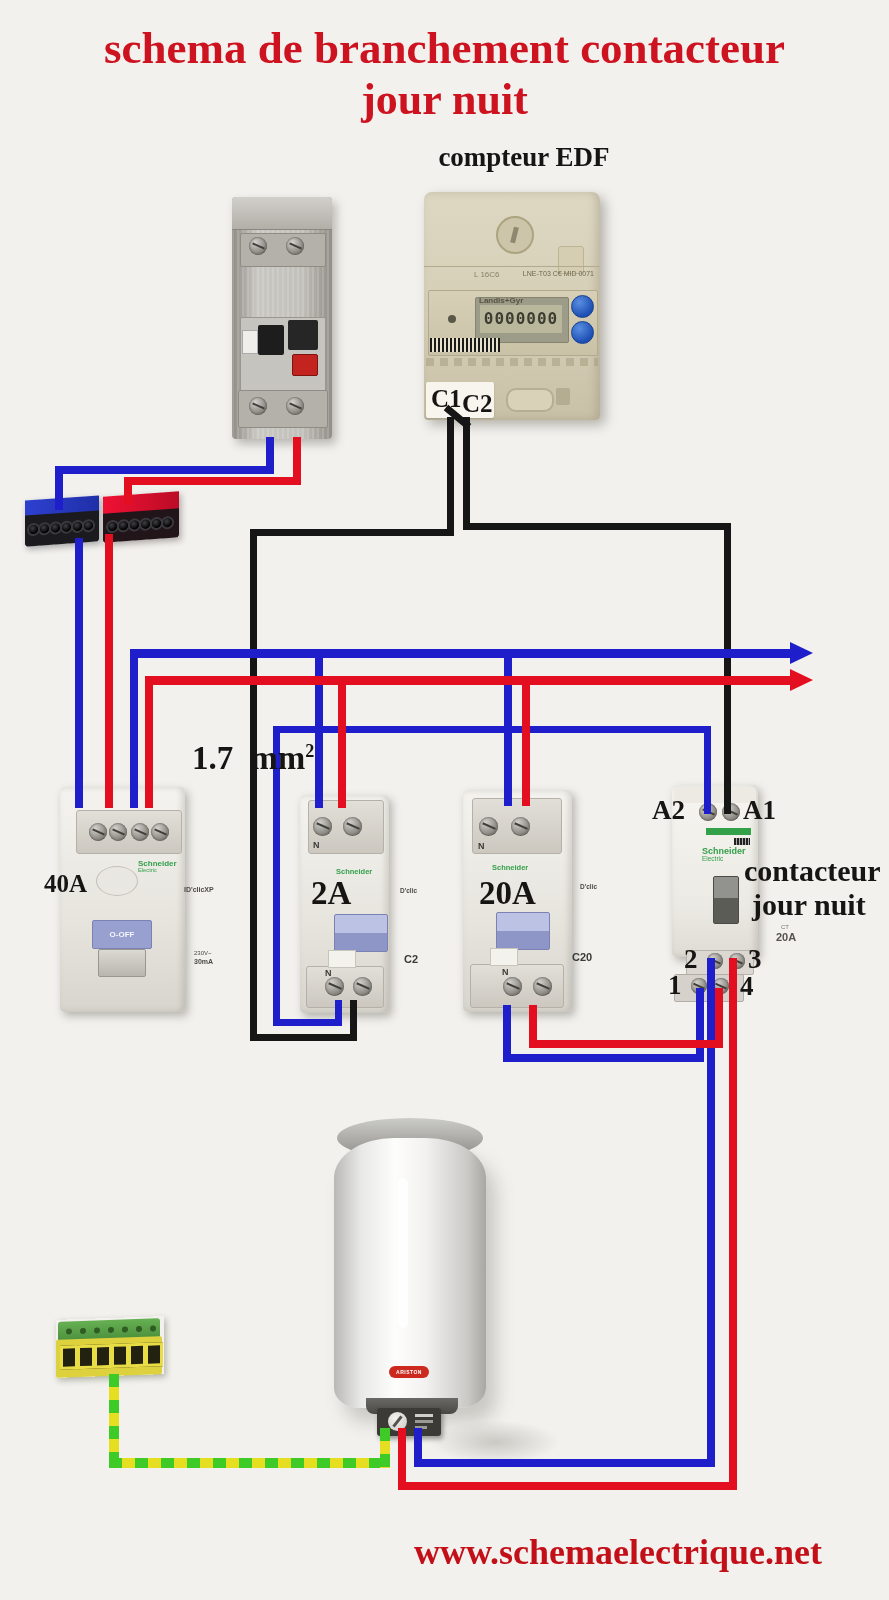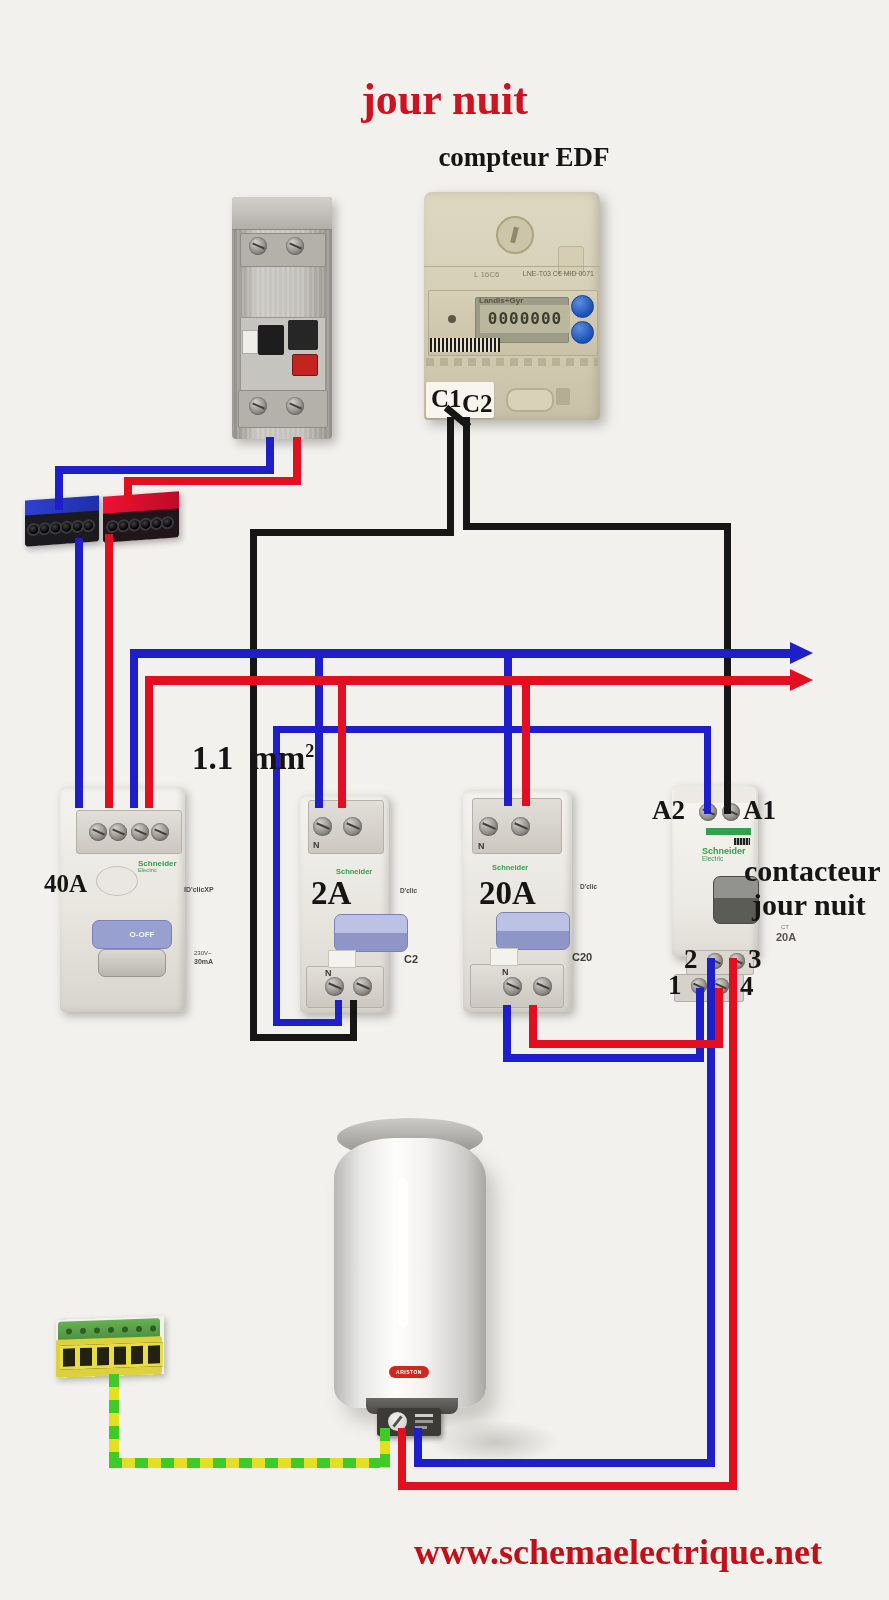--- a/index.html
+++ b/index.html
@@ -22,28 +22,29 @@
   .screw{position:absolute;border-radius:50%;background:radial-gradient(circle at 35% 30%,#d3d1cc,#8d8a84 62%,#5c5954);
          box-shadow:inset 0 0 2px #3c3a37;z-index:3;}
   .screw::after{content:"";position:absolute;left:14%;top:44%;width:72%;height:13%;background:#403e3a;transform:rotate(24deg);}
   .din{position:absolute;background:linear-gradient(180deg,#f4f3ef,#e6e4dd 60%,#d8d5ce);border-radius:5px;
        box-shadow:3px 4px 9px rgba(70,65,55,.35),inset -3px 0 6px rgba(120,115,105,.25);}
   .tcap{position:absolute;background:linear-gradient(180deg,#e2dfd8,#ccc8c0);border:1px solid #b5b1a8;border-radius:3px;}
   .sbrand{position:absolute;font-family:"Liberation Sans",sans-serif;font-weight:700;color:var(--schneider-green);line-height:1;z-index:4;}
   .sbrand small{display:block;font-size:.72em;font-weight:400;}
   .tiny{position:absolute;font-family:"Liberation Sans",sans-serif;color:#4d4a45;line-height:1;z-index:4;padding-left:44px;}
   .nmark{position:absolute;font-family:"Liberation Sans",sans-serif;font-weight:700;color:#3c3a36;z-index:4;}
-  .switchblock{position:absolute;border-radius:7px;z-index:3;padding-left:20px;}
+  .switchblock{position:absolute;border-radius:2px;z-index:3;}
   .hole{position:absolute;border-radius:50%;background:radial-gradient(circle at 40% 35%,#3f3f44,#000 70%);box-shadow:0 0 0 2px #3a3a3e;}
 </style>
 </head>
 <body>
 
 <div class="stage">
 
+  <div class="title" style="top:22px;font-size:45px;">schema de branchement contacteur</div>
   <div class="title" style="top:74px;font-size:44px;">jour nuit</div>
   <div class="lbl" style="left:424px;top:144px;width:200px;text-align:center;font-size:27px;">compteur EDF</div>
 
   <div class="abs" style="left:232px;top:197px;width:100px;height:242px;border-radius:4px;z-index:2;
        background:linear-gradient(90deg,#8f8c86,#c9c7c2 25%,#c2c0ba 70%,#918e88);
        box-shadow:4px 5px 10px rgba(80,75,65,.35);">
     <div class="abs" style="left:0;top:0;width:100%;height:100%;border-radius:4px;
          background:repeating-linear-gradient(90deg,rgba(255,255,255,.14) 0 2px,transparent 2px 5px);"></div>
     <div class="abs" style="left:0;top:0;width:100%;height:32px;border-radius:4px 4px 0 0;border-bottom:1px solid #8a8781;
          background:linear-gradient(180deg,#d2d0cb,#b2afa9);"></div>
@@ -67,21 +68,21 @@
       <div class="abs" style="left:14px;top:9px;width:5px;height:16px;background:#8f8770;transform:rotate(14deg);"></div>
     </div>
     <div class="abs" style="left:134px;top:54px;width:24px;height:26px;background:#d6ceb3;border:1px solid #bdb496;border-radius:3px;"></div>
     <div class="abs" style="left:0;top:74px;width:176px;border-top:1px solid #b3aa8e;"></div>
     <div class="tiny" style="left:6px;top:79px;font-size:8px;color:#8a8268;">L 16C6</div>
     <div class="tiny" style="right:6px;top:78px;font-size:7px;color:#6f684f;">LNE-T03 C€ MID 0071</div>
     <div class="abs" style="left:4px;top:98px;width:168px;height:64px;background:linear-gradient(180deg,#d7d0b7,#c9c2a7);border:1px solid #b2aa8e;border-radius:2px;">
       <div class="tiny" style="left:6px;top:6px;font-size:8px;font-weight:700;color:#5a5340;">Landis+Gyr</div>
       <div class="abs" style="left:19px;top:24px;width:8px;height:8px;border-radius:50%;background:#5a5648;"></div>
       <div class="abs" style="left:46px;top:6px;width:92px;height:44px;background:#9c9c88;border-radius:2px;border:1px solid #84846f;">
-        <div class="abs" style="left:4px;top:7px;width:90px;height:28px;background:#bab89c;border-radius:1px;
+        <div class="abs" style="left:4px;top:7px;width:82px;height:28px;background:#bab89c;border-radius:1px;
              font-family:'DejaVu Sans Mono',monospace;font-size:16px;font-weight:700;color:#3c3c30;text-align:center;line-height:28px;letter-spacing:1px;">0000000</div>
       </div>
       <div class="abs" style="left:142px;top:4px;width:21px;height:21px;border-radius:50%;border:1px solid #16408f;
            background:radial-gradient(circle at 35% 30%,#5a8ee0,#1d4fb4 70%);"></div>
       <div class="abs" style="left:142px;top:30px;width:21px;height:21px;border-radius:50%;border:1px solid #16408f;
            background:radial-gradient(circle at 35% 30%,#5a8ee0,#1d4fb4 70%);"></div>
     </div>
     <div class="abs" style="left:6px;top:146px;width:70px;height:14px;background:repeating-linear-gradient(90deg,#1a1a1a 0 2px,#e8e2cc 2px 4px);"></div>
     <div class="abs" style="left:2px;top:166px;width:172px;height:8px;background:repeating-linear-gradient(90deg,#a39a7d 0 8px,transparent 8px 14px);opacity:.5;"></div>
     <div class="abs" style="left:2px;top:190px;width:68px;height:36px;background:#f7f5ee;border-radius:2px;box-shadow:0 1px 2px rgba(0,0,0,.15);"></div>
@@ -273,21 +274,21 @@
   <div class="wire wr" style="left:715px;top:988px;width:8px;height:60px;"></div>
   <div class="wire wr" style="left:729px;top:958px;width:8px;height:532px;"></div>
   <div class="wire wr" style="left:398px;top:1482px;width:339px;height:8px;"></div>
   <div class="wire wr" style="left:398px;top:1428px;width:8px;height:62px;"></div>
 
   <div class="wire wgv" style="left:109px;top:1374px;width:10px;height:94px;"></div>
   <div class="wire wgh" style="left:109px;top:1458px;width:277px;height:10px;"></div>
   <div class="wire wgv" style="left:380px;top:1428px;width:10px;height:40px;"></div>
 
   <div class="lbl" style="left:192px;top:742px;font-size:33px;">
-    <span>1.1</span><span style="margin-left:17px;">mm</span><sup class="sup">2</sup>
+    <span>1.7</span><span style="margin-left:17px;">mm</span><sup class="sup">2</sup>
   </div>
   <div class="lbl" style="left:44px;top:871px;font-size:25px;">40A</div>
   <div class="lbl" style="left:311px;top:877px;font-size:33px;">2A</div>
   <div class="lbl" style="left:479px;top:877px;font-size:33px;">20A</div>
   <div class="lbl" style="left:744px;top:856px;font-size:30px;">contacteur</div>
   <div class="lbl" style="left:752px;top:890px;font-size:30px;">jour nuit</div>
   <div class="lbl" style="left:652px;top:797px;font-size:27px;">A2</div>
   <div class="lbl" style="left:743px;top:797px;font-size:27px;">A1</div>
   <div class="lbl" style="left:684px;top:946px;font-size:27px;">2</div>
   <div class="lbl" style="left:748px;top:946px;font-size:27px;">3</div>

